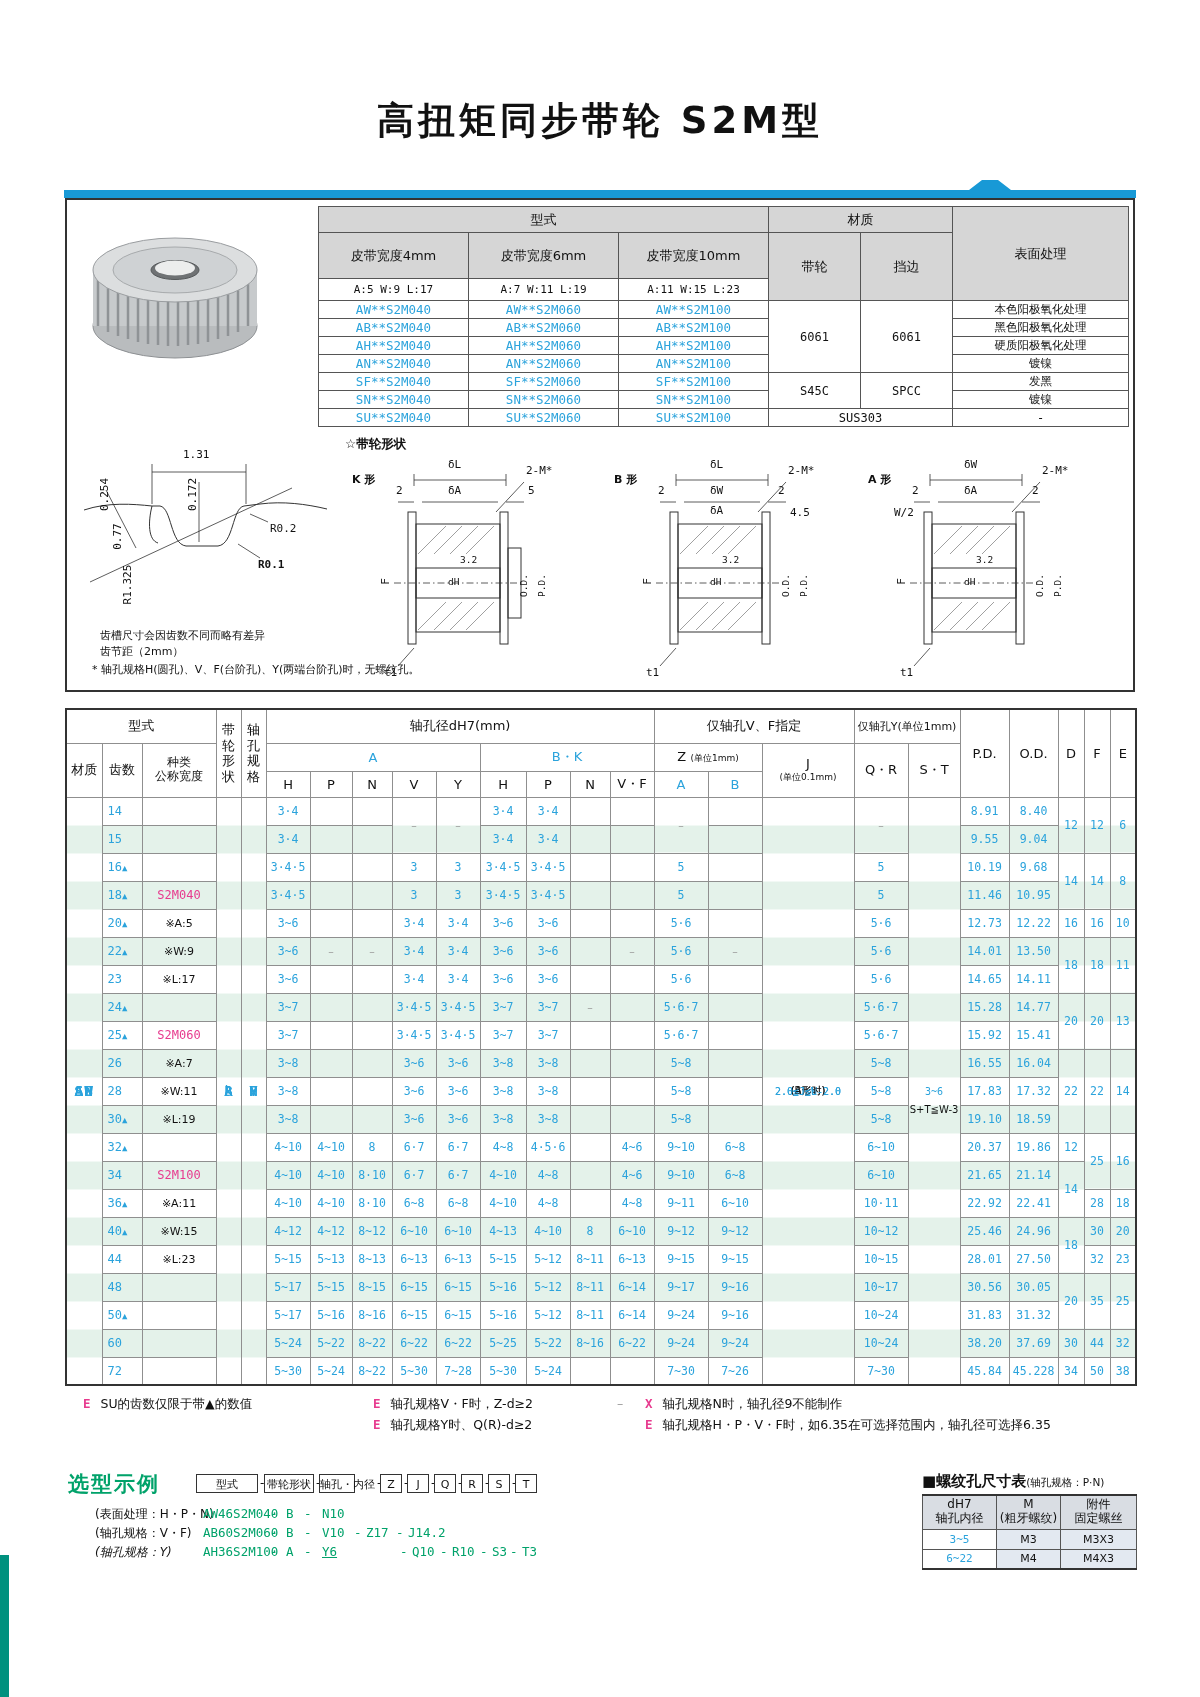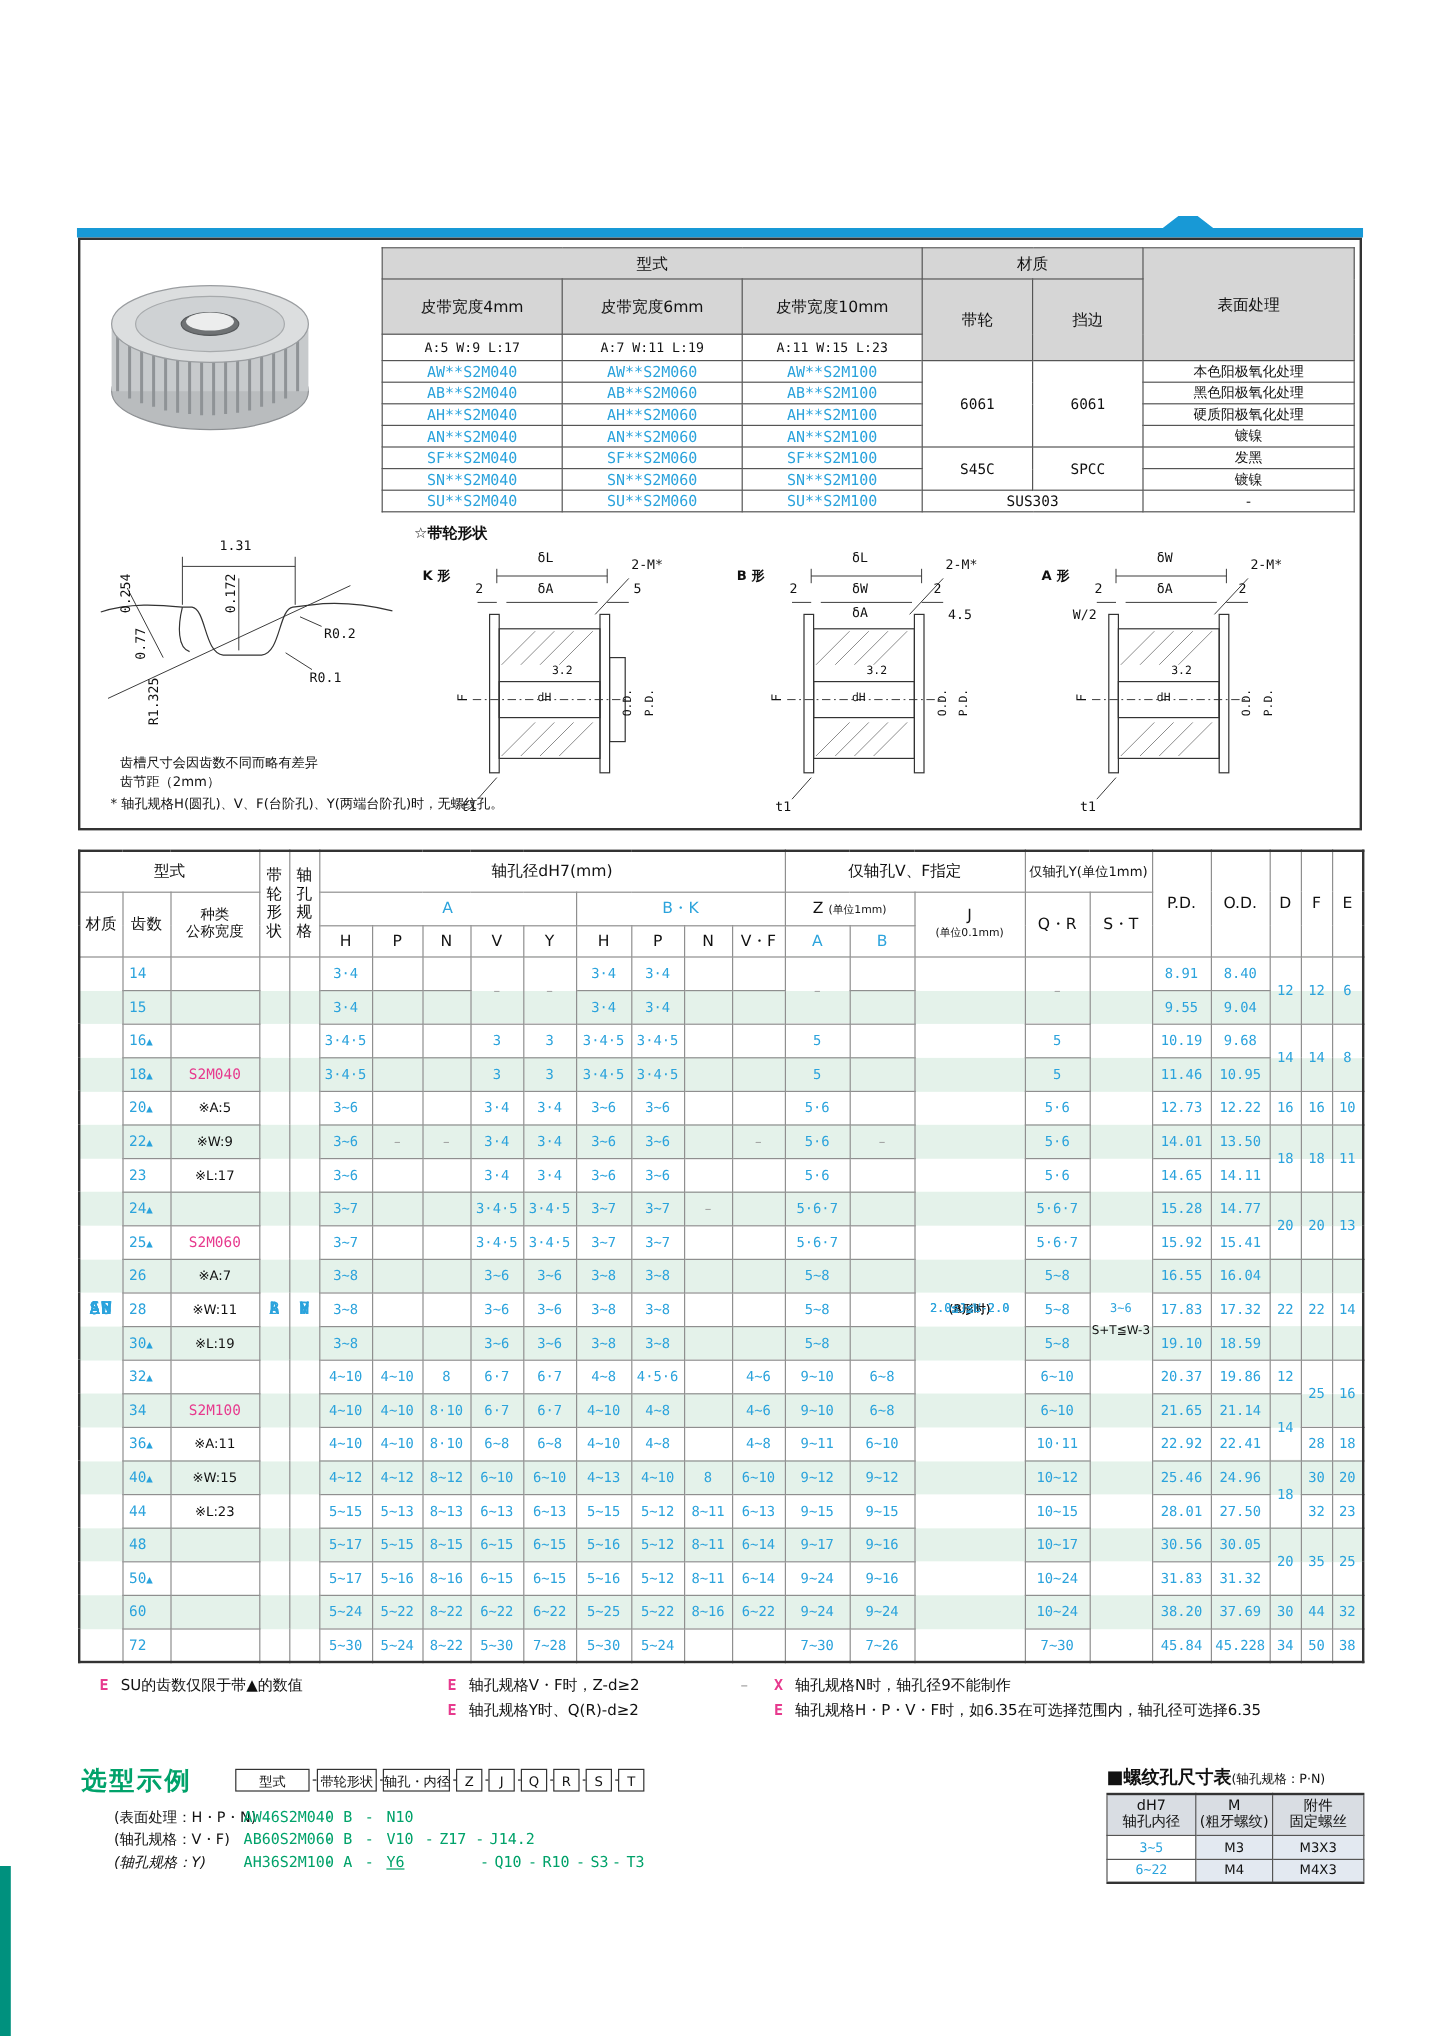--- a/index.html
+++ b/index.html
@@ -83,20 +83,21 @@
   .tht td{background:#e3e9f1;}
   .tht td.dh{background:#fff;color:var(--blue);font-family:"DejaVu Sans Mono",monospace;}
 
   .edgebar{left:0;top:1555px;width:9px;height:142px;background:#00917e;}
 </style>
 </head>
 <body>
 
 <div class="page">
 
+  <div class="abs title">高扭矩同步带轮 S2M型</div>
   <svg class="abs title-rule" width="1072" height="22" viewBox="0 0 1072 22">
     <path d="M0,12 H905 L918,2 H934 L947,12 H1072 V20 H0 Z" fill="#1899d6"></path>
   </svg>
 
   <div class="abs upper-box"></div>
 
   <div class="abs photo">
     <svg width="190" height="190" viewBox="0 0 190 190">
       <ellipse cx="95" cy="118" rx="82" ry="32" fill="#b9bcbe" stroke="#8d9093"></ellipse>
       <rect x="13" y="62" width="164" height="56" fill="#c7cacc"></rect>
@@ -216,21 +217,21 @@
       <line class="dimln" x1="28" y1="60" x2="58" y2="118"></line>
       <line class="dimln" x1="190" y1="92" x2="172" y2="84"></line>
       <line class="dimln" x1="182" y1="128" x2="160" y2="114"></line>
     </svg>
     <span class="dim" style="left:105px;top:18px;">1.31</span>
     <span class="dim rotl" style="left:98px;top:58px;">0.172</span>
     <span class="dim rotl" style="left:10px;top:58px;">0.254</span>
     <span class="dim rotl" style="left:26px;top:100px;">0.77</span>
     <span class="dim rotl" style="left:30px;top:148px;">R1.325</span>
     <span class="dim" style="left:192px;top:92px;">R0.2</span>
-    <span class="dim" style="left:180px;top:128px;">R0.1</span>
+    <span class="dim" style="left:180px;top:128px;font-weight:bold;">R0.1</span>
   </div>
   <div class="abs note-line" style="left:100px;top:628px;">齿槽尺寸会因齿数不同而略有差异</div>
   <div class="abs note-line" style="left:100px;top:644px;">齿节距（2mm）</div>
   <div class="abs note-line" style="left:92px;top:662px;">* 轴孔规格H(圆孔)、V、F(台阶孔)、Y(两端台阶孔)时，无螺纹孔。</div>
 
   <div class="abs dwg-label" style="left:345px;top:436px;">☆带轮形状</div>
 
   <div id="sections-row" class="abs" style="left:348px;top:450px;width:780px;height:238px;">
       <div class="abs" style="left: 0px; top: 0px; width: 230px; height: 238px;">
    <svg width="230" height="238" viewBox="0 0 230 238">
@@ -858,21 +859,21 @@
       <div class="fn" style="left: 645px; top: 1396px;"><span class="mk">X</span><span>轴孔规格N时，轴孔径9不能制作</span></div>
       <div class="fn" style="left: 645px; top: 1417px;"><span class="mk">E</span><span>轴孔规格H・P・V・F时，如6.35在可选择范围内，轴孔径可选择6.35</span></div>
     </div>
 
   <div class="abs sel-title" style="left:68px;top:1470px;">选型示例</div>
   <div id="sel-area">
       <div class="fbox" style="left: 196px; top: 1474px; width: 62px;">型式</div>
       <span class="fdash" style="left: 260px; top: 1476px;">-</span>
       <div class="fbox" style="left: 264px; top: 1474px; width: 50px;">带轮形状</div>
       <span class="fdash" style="left: 316px; top: 1476px;">-</span>
-      <div class="fbox" style="left: 319px; top: 1474px; width: 56px;">轴孔・内径</div>
+      <div class="fbox" style="left: 319px; top: 1474px; width: 36px;">轴孔・内径</div>
       <span class="fdash" style="left: 377px; top: 1476px;">-</span>
       <div class="fbox" style="left: 380px; top: 1474px; width: 22px;">Z</div>
       <span class="fdash" style="left: 404px; top: 1476px;">-</span>
       <div class="fbox" style="left: 407px; top: 1474px; width: 22px;">J</div>
       <span class="fdash" style="left: 431px; top: 1476px;">-</span>
       <div class="fbox" style="left: 434px; top: 1474px; width: 22px;">Q</div>
       <span class="fdash" style="left: 458px; top: 1476px;">-</span>
       <div class="fbox" style="left: 461px; top: 1474px; width: 22px;">R</div>
       <span class="fdash" style="left: 485px; top: 1476px;">-</span>
       <div class="fbox" style="left: 488px; top: 1474px; width: 22px;">S</div>

